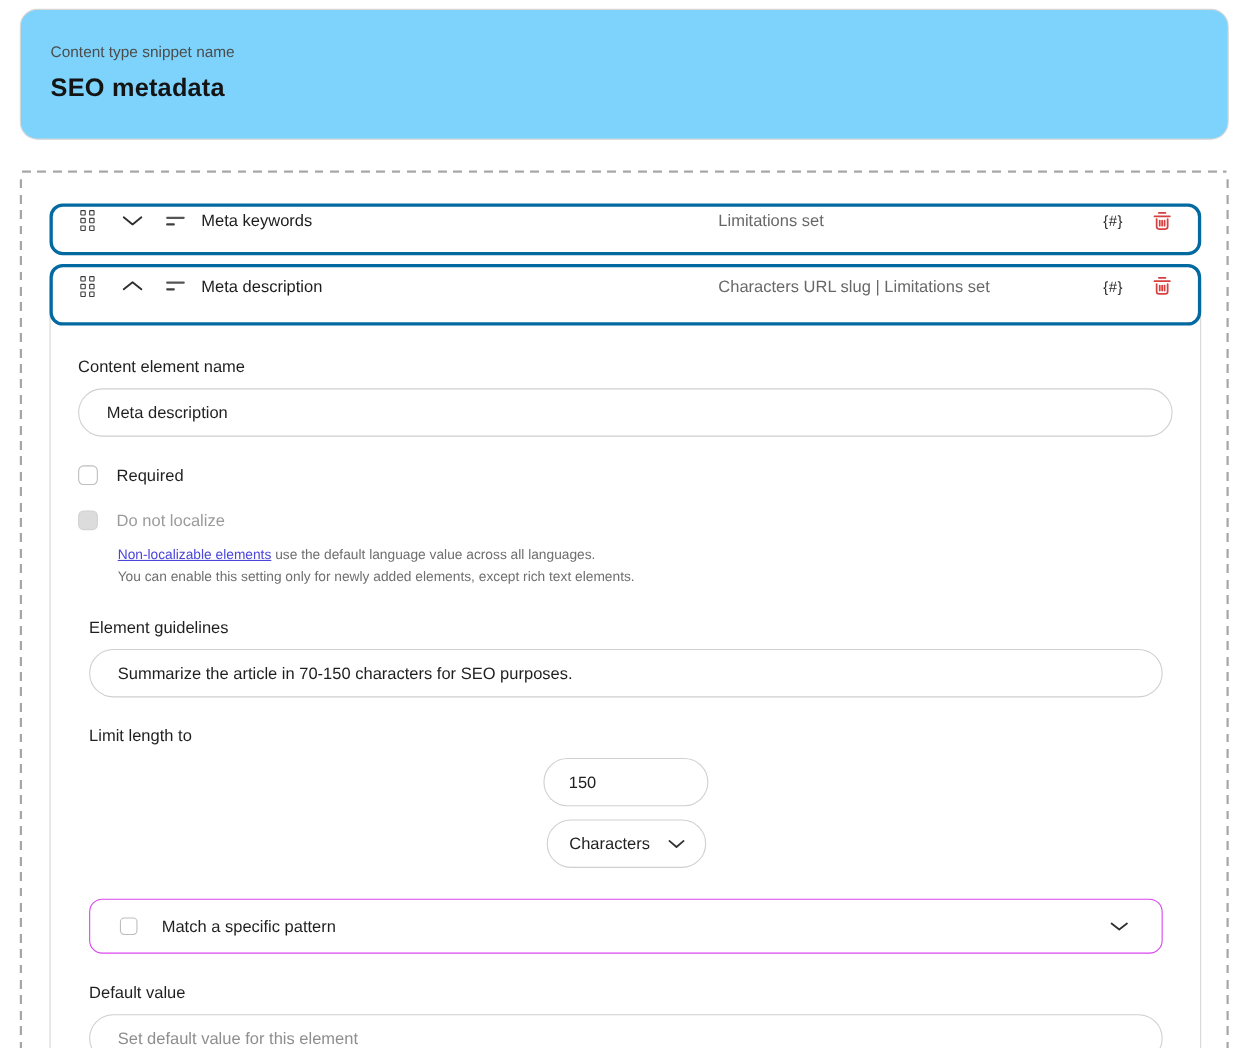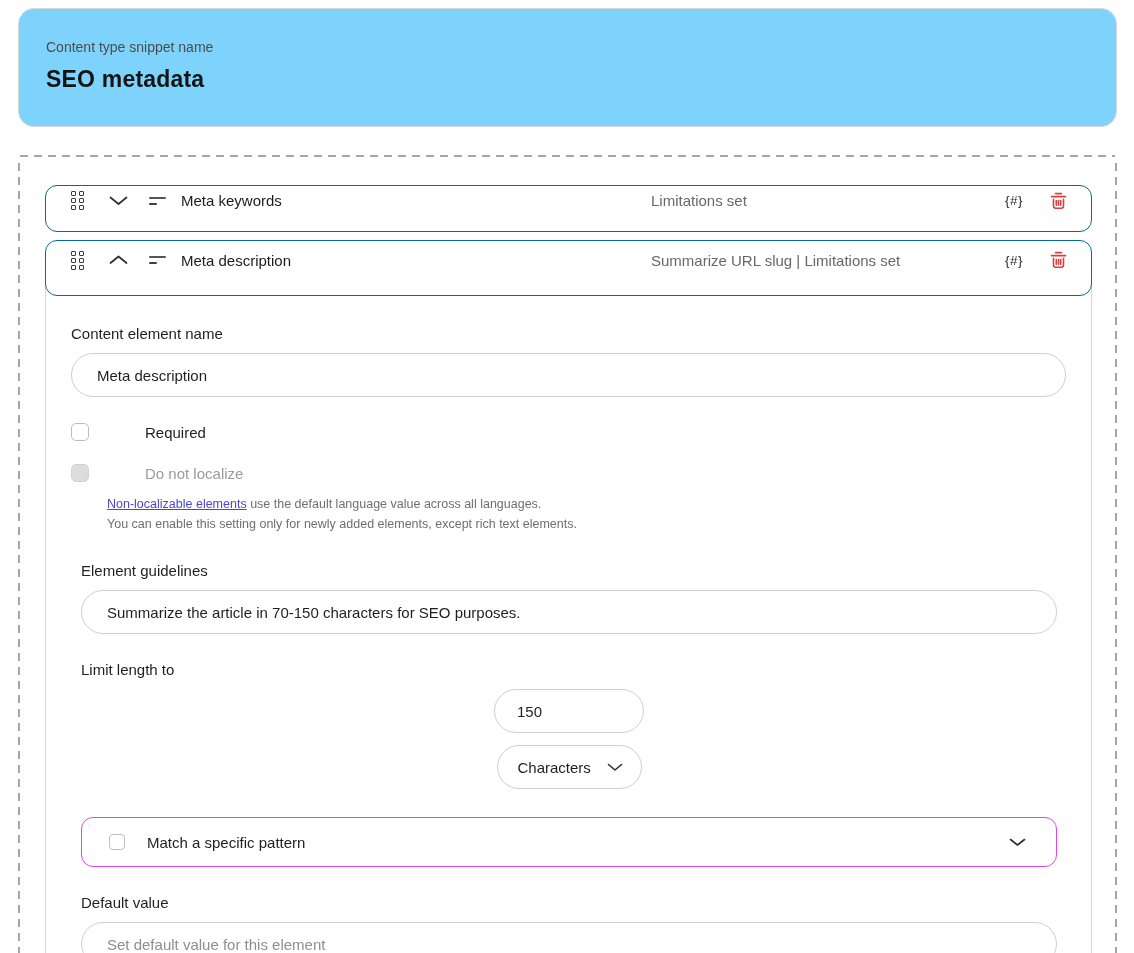--- a/index.html
+++ b/index.html
@@ -29,21 +29,21 @@
     background:repeating-linear-gradient(90deg,#a6a6a6 0 8px, transparent 8px 14px); }
   .dash-left { position:absolute; left:0; top:8px; bottom:0; width:2px;
     background:repeating-linear-gradient(180deg,#a6a6a6 0 8px, transparent 8px 14px); }
   .dash-right { position:absolute; right:0; top:8px; bottom:0; width:2px;
     background:repeating-linear-gradient(180deg,#a6a6a6 0 8px, transparent 8px 14px); }
 
   
   .el-row {
     position:relative; display:flex; align-items:center;
     height:47px; background:#fff;
-    border:1px solid #0369a1; border-radius:12px;
+    border:3px solid #0369a1; border-radius:12px;
     padding:0 24px 16px 25px;
   }
   .el-card { margin-top:8px; border:1px solid #d6d6d6; border-radius:22px; background:#fff; }
   .el-card .el-row.header { height:56px; margin:-1px; }
 
   .drag { display:grid; grid-template-columns:5px 5px; grid-auto-rows:5px; gap:2px 3px; margin-right:25px; cursor:grab; }
   .drag i { display:block; border:1.4px solid #3c3c3c; background:#fff; border-radius:1px; }
   .chev-btn { margin-right:21px; display:flex; align-items:center; cursor:pointer; }
   .type-ic { width:18px; margin-right:14px; display:flex; flex-direction:column; }
   .type-ic .l1 { height:2px; width:17px; background:#555; border-radius:1px; }
@@ -58,21 +58,21 @@
   .el-body { padding:30px 25px 22px 25px; }
   .field-label { font-size:15px; color:#1f1f1f; margin-bottom:11px; }
   .pill-input {
     display:block; width:100%; height:44px;
     border:1px solid #d0d0d0; border-radius:22px;
     padding:0 25px; font-size:15px; color:#1f1f1f; background:#fff;
     font-family:"Liberation Sans", sans-serif; outline:none;
   }
   .pill-input::placeholder { color:#8e8e8e; }
 
-  .cb-row { display:flex; align-items:center;gap:39px; }
+  .cb-row { display:flex; align-items:center; }
   .cb {
     width:18px; height:18px; border:1px solid #bdbdbd; border-radius:5px;
     background:#fff; flex:0 0 auto; cursor:pointer;
   }
   .cb.disabled { background:#dcdcdc; border-color:#d2d2d2; cursor:default; }
   .cb-label { font-size:15px; color:#1f1f1f; margin-left:17px; }
   .cb-label.disabled { color:#9b9b9b; }
 
   .helper { margin:12px 0 0 36px; font-size:12.5px; line-height:20px; color:#6f6f6f; }
   .helper a { color:#4b45d8; text-decoration:underline; cursor:pointer; }
@@ -162,21 +162,21 @@
       <span class="chev-btn">
         <svg width="19" height="10" viewBox="0 0 19 10">
             <polyline points="1.5,8 9.5,1.5 17.5,8" fill="none" stroke="#2f2f2f" stroke-width="1.7" stroke-linecap="round" stroke-linejoin="round"></polyline>
           </svg>
       </span>
       <span class="type-ic">
           <span class="l1"></span>
           <span class="l2"></span>
         </span>
       <span class="el-title">Meta description</span>
-      <span class="el-status">Summarize URL slug | Limitations set</span>
+      <span class="el-status">Characters URL slug | Limitations set</span>
       <span class="right-icons">
         <span class="lim-glyph">{#}</span>
         <span class="trash-btn">
           <svg width="17" height="18" viewBox="0 0 17 18">
             <g stroke="#d64040" stroke-width="1.6" fill="none" stroke-linecap="round">
               <line x1="5.5" y1="1.6" x2="11.5" y2="1.6"></line>
               <line x1="1.5" y1="4.6" x2="15.5" y2="4.6"></line>
               <path d="M3.5 7.2 v6.8 a2.2 2.2 0 0 0 2.2 2.2 h5.6 a2.2 2.2 0 0 0 2.2-2.2 v-6.8"></path>
               <line x1="6.3" y1="8.6" x2="6.3" y2="13.2"></line>
               <line x1="8.5" y1="8.6" x2="8.5" y2="13.2"></line>

